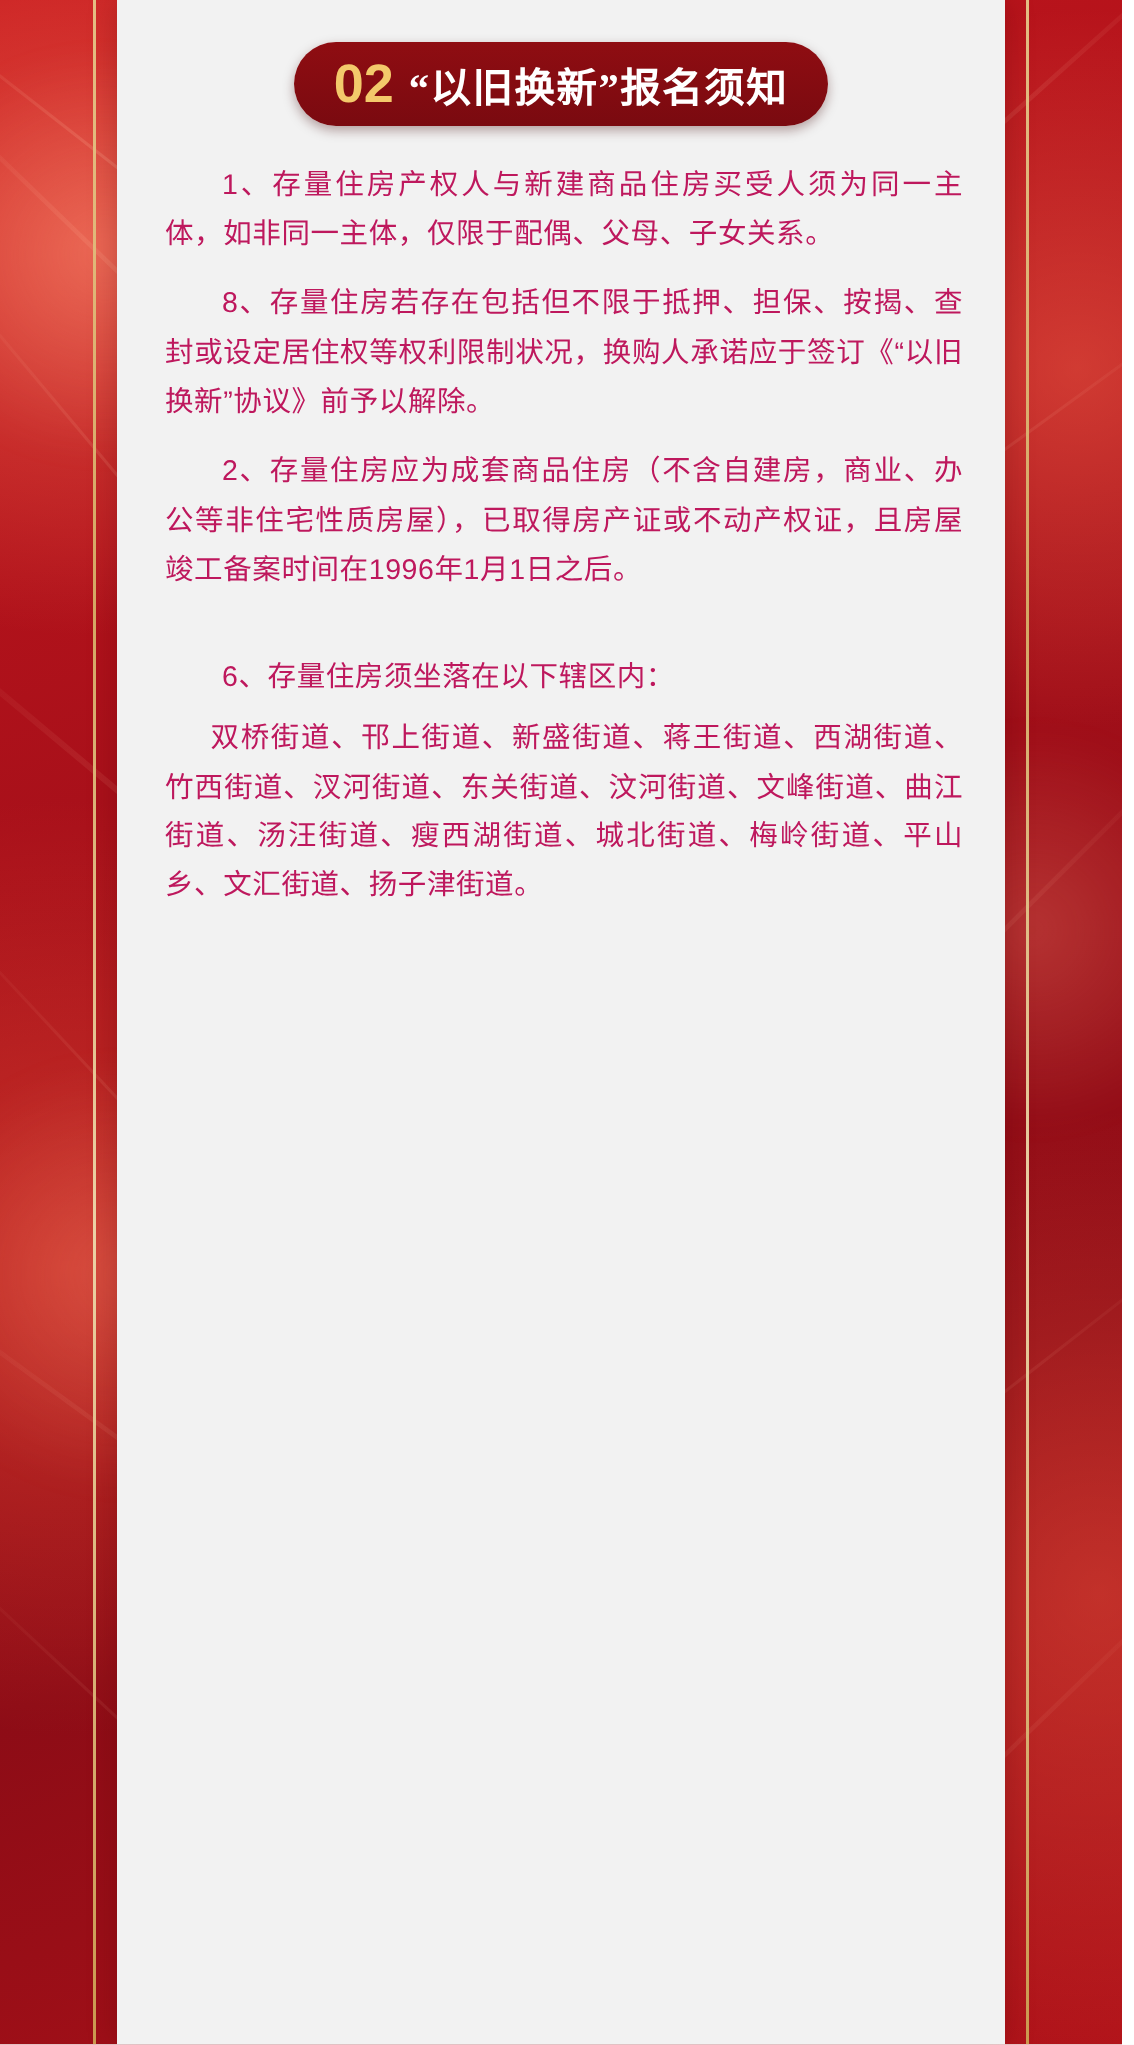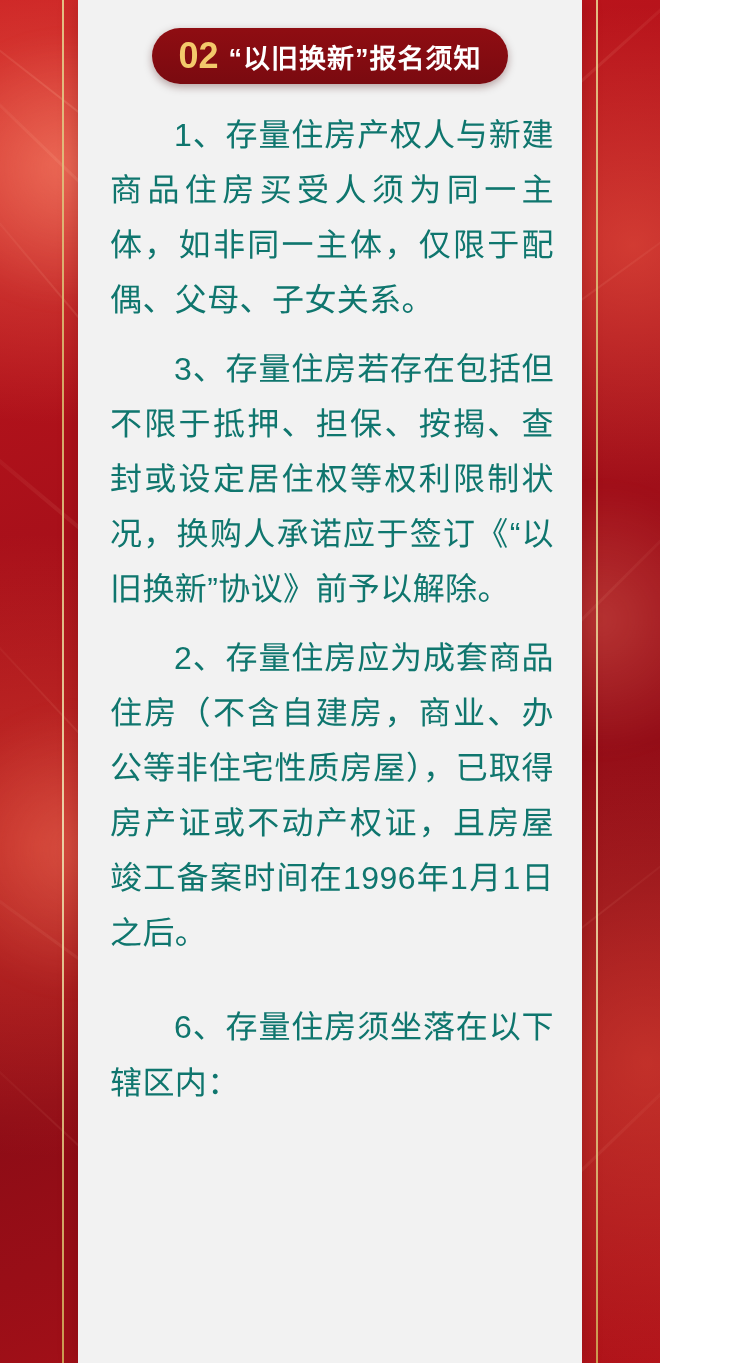--- a/index.html
+++ b/index.html
@@ -9,21 +9,21 @@
   }
   body {
     width: 756px;
     height: 1363px;
     overflow: hidden;
     font-family: "Liberation Sans", "DejaVu Sans", sans-serif;
   }
 
   .poster {
     position: relative;
-    width: 660px;
+    width: 748px;
     height: 1363px;
     overflow: hidden;
     background:
       radial-gradient(ellipse 520px 420px at 8% 12%, rgba(255,120,90,0.55) 0%, rgba(200,30,25,0.0) 62%),
       radial-gradient(ellipse 560px 520px at 6% 62%, rgba(255,90,60,0.45) 0%, rgba(190,25,20,0.0) 60%),
       radial-gradient(ellipse 420px 400px at 96% 18%, rgba(255,110,80,0.45) 0%, rgba(190,25,20,0.0) 60%),
       radial-gradient(ellipse 480px 520px at 98% 78%, rgba(255,100,70,0.40) 0%, rgba(185,22,18,0.0) 62%),
       linear-gradient(160deg, #c4161c 0%, #a8101a 35%, #8d0c16 70%, #b01219 100%);
   }
 
@@ -108,33 +108,34 @@
     line-height: 1;
     padding-left: 14px;
     font-family: "Liberation Sans", "DejaVu Sans", sans-serif;
   }
   .ribbon .title {
     font-size: 27px;
     font-weight: bold;
     color: #ffffff;
     letter-spacing: 1px;
     white-space: nowrap;
+    font-family: Liberation Serif, serif;
   }
 
   
   .content {
     position: absolute;
     left: 32px;
     right: 28px;
     top: 108px;
     bottom: 8px;
   }
   .para {
-    color: #0f766e;
-    font-size: 32px;
+    color: #be185d;
+    font-size: 19px;
     line-height: 1.72;
     letter-spacing: 0.4px;
     text-indent: 2em;
     margin: 0 0 14px 0;
     text-align: justify;
     font-family: "Liberation Sans", "DejaVu Sans", sans-serif;
   }
   .para.tight { margin-bottom: 12px; margin-top: 39px; }
   .para.noindent-follow {
     text-indent: 1.6em;
@@ -170,19 +171,20 @@
 
     <div class="ribbon-wrap">
       <div class="ribbon">
         <span class="num">02</span>
         <span class="title">“以旧换新”报名须知</span>
       </div>
     </div>
 
     <div class="content">
       <p class="para">1、存量住房产权人与新建商品住房买受人须为同一主体，如非同一主体，仅限于配偶、父母、子女关系。</p>
-      <p class="para">3、存量住房若存在包括但不限于抵押、担保、按揭、查封或设定居住权等权利限制状况，换购人承诺应于签订《“以旧换新”协议》前予以解除。</p>
+      <p class="para">8、存量住房若存在包括但不限于抵押、担保、按揭、查封或设定居住权等权利限制状况，换购人承诺应于签订《“以旧换新”协议》前予以解除。</p>
       <p class="para">2、存量住房应为成套商品住房（不含自建房，商业、办公等非住宅性质房屋），已取得房产证或不动产权证，且房屋竣工备案时间在1996年1月1日之后。</p>
       <p class="para tight">6、存量住房须坐落在以下辖区内：</p>
+      <p class="para noindent-follow">双桥街道、邗上街道、新盛街道、蒋王街道、西湖街道、竹西街道、汊河街道、东关街道、汶河街道、文峰街道、曲江街道、汤汪街道、瘦西湖街道、城北街道、梅岭街道、平山乡、文汇街道、扬子津街道。</p>
     </div>
 
   </div>
 </div>
 
 </body></html>

